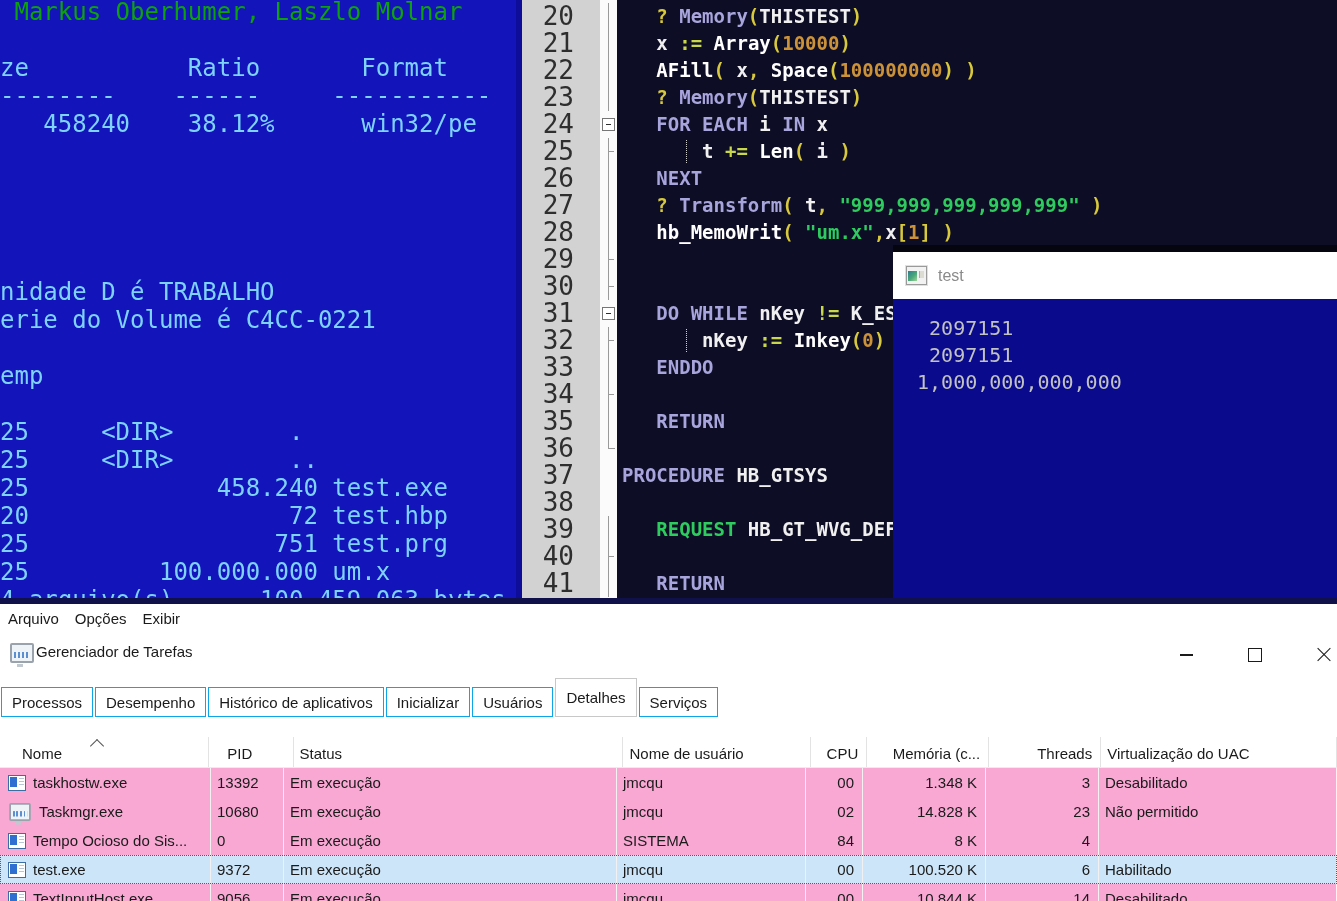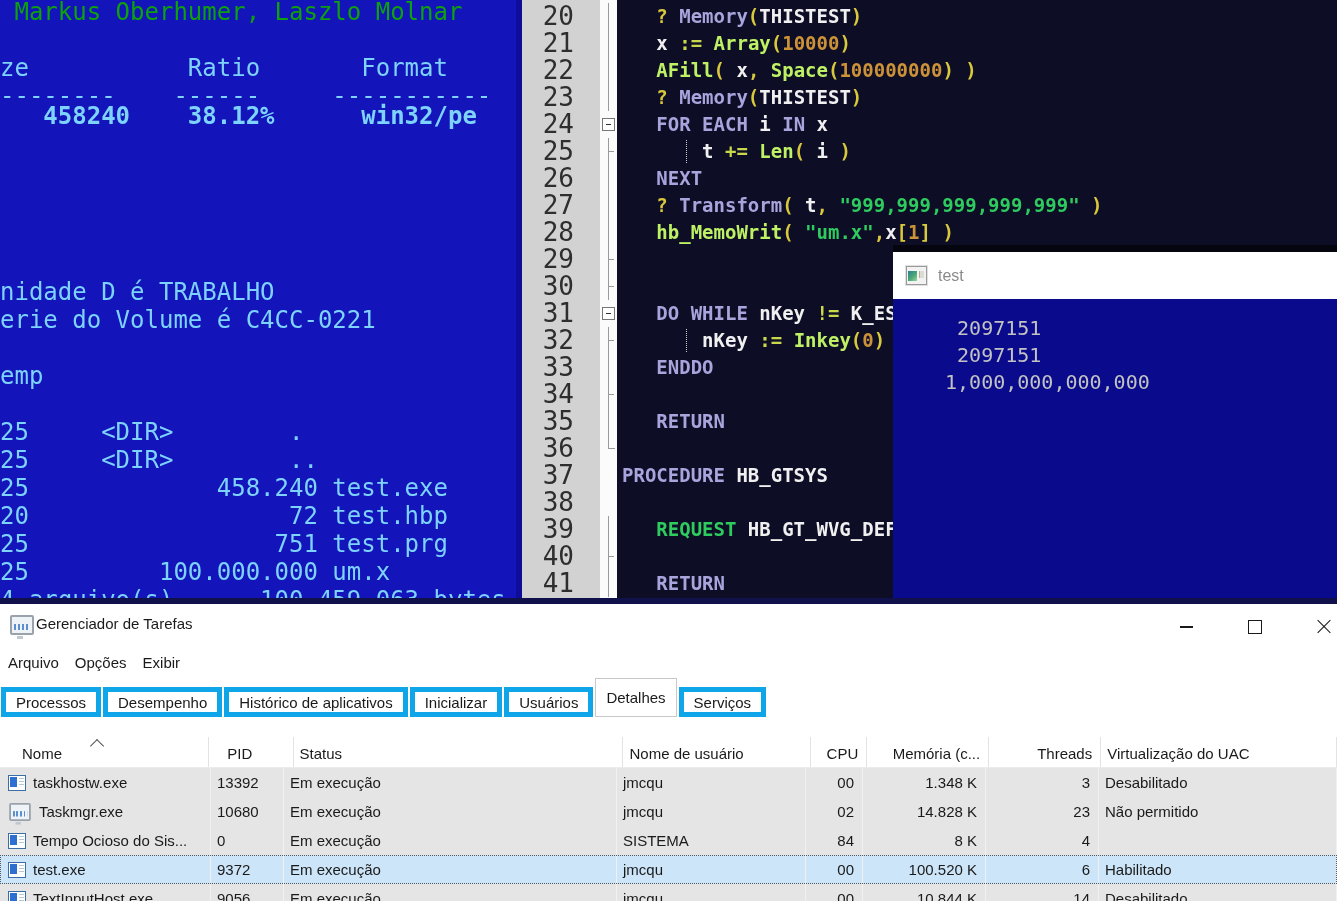--- a/index.html
+++ b/index.html
@@ -24,34 +24,34 @@
   .f-line::before,.f-tick::before{content:"";position:absolute;left:8px;top:0;bottom:0;width:1px;background:#9a9a9a;}
   .f-tick::after{content:"";position:absolute;left:8px;top:13px;width:6px;height:1px;background:#9a9a9a;}
   .f-end::before{content:"";position:absolute;left:8px;top:0;width:1px;height:14px;background:#9a9a9a;}
   .f-end::after{content:"";position:absolute;left:8px;top:13px;width:7px;height:1px;background:#9a9a9a;}
   .f-box::before{content:"";position:absolute;left:2px;top:7px;width:11px;height:11px;
                  border:1px solid #767676;background:#ffffff;}
   .f-box::after{content:"";position:absolute;left:6px;top:13px;width:5px;height:1px;background:#2e2e2e;}
   .ed-code{position:relative;flex:1;white-space:pre;padding-left:5px;
            font-family:"DejaVu Sans Mono",monospace;font-weight:bold;font-size:19px;line-height:27px;color:#ececec;}
   .ed-guide{position:absolute;left:69px;top:2px;bottom:2px;border-left:1px dotted #cfcfcf;}
-  .tk-kw{color:#a8a4dc;} .tk-fn{color:#bef264;} .tk-op{color:#c8d84a;}
+  .tk-kw{color:#a8a4dc;} .tk-fn{color:#ffffff;} .tk-op{color:#c8d84a;}
   .tk-pn{color:#d8c83c;} .tk-num{color:#cc9238;} .tk-str{color:#2ecc5e;} .tk-id{color:#f0f0f0;}
 
   #test-window{position:absolute;left:893px;top:245px;width:444px;height:359px;border-top:7px solid #05050f;
                background:#0a0a8c;overflow:hidden;}
   #test-titlebar{position:relative;height:47px;background:#ffffff;display:flex;align-items:center;}
   .testwin-icon{position:relative;width:19px;height:17px;margin-left:13px;border:1px solid #9a9a9a;
                 background:#f2f2f2;box-shadow:0 0 0 1px #e0e0e0;}
   .testwin-icon::before{content:"";position:absolute;left:1px;top:4px;width:9px;height:10px;
                 background:linear-gradient(135deg,#2e7d8f 0%,#4aa878 55%,#9fd49a 100%);}
   .testwin-icon::after{content:"";position:absolute;right:2px;top:4px;width:4px;height:7px;background:#dcdcd2;
                 border-left:1px solid #b0b0a0;}
   #test-title{margin-left:11px;font-size:16px;color:#8a8a8a;}
-  #test-content{padding:16px 0 0 12px;margin-left:28px;}
+  #test-content{padding:16px 0 0 12px;}
   .tw-line{white-space:pre;font-family:"DejaVu Sans Mono",monospace;font-size:20px;line-height:27px;color:#c2c2c2;}
 
   #top-divider{position:absolute;left:0;top:598px;width:1337px;height:6px;background:#10104a;}
 
   
   #taskmgr{position:absolute;left:0;top:604px;width:1337px;height:297px;background:#ffffff;color:#1a1a1a;}
   #tm-titlebar{position:relative;height:44px;}
   .tm-icon{position:relative;width:20px;height:16px;margin:0;border:2px solid #9aa2ac;border-radius:2px;
            background:#eef3f8;}
   .tm-icon::before{content:"";position:absolute;left:2px;right:2px;bottom:3px;height:6px;
@@ -65,32 +65,32 @@
   .glyph-close{position:relative;width:16px;height:16px;}
   .glyph-close::before,.glyph-close::after{content:"";position:absolute;left:-1px;top:7px;width:18px;height:0;
       border-top:1.5px solid #1a1a1a;}
   .glyph-close::before{transform:rotate(45deg);} .glyph-close::after{transform:rotate(-45deg);}
 
   #tm-menubar{position:relative;height:28px;padding-left:8px;display:flex;align-items:center;}
   .menu-item{font-size:15px;margin-right:16px;}
 
   #tm-tabs{position:relative;height:41px;display:flex;align-items:flex-end;padding-left:1px;}
   .tab{box-sizing:border-box;height:30px;padding:0 10px;margin-right:2px;display:flex;align-items:center;
-       background:#ffffff;border:5px solid #0ea5e9;font-size:15px;white-space:nowrap;}
+       background:#ffffff;border:1px solid #0ea5e9;font-size:15px;white-space:nowrap;}
   .tab.active{height:39px;background:#ffffff;border:1px solid #c8c8c8;position:relative;z-index:2;}
 
   #tm-table{position:absolute;left:0;top:133px;width:1337px;}
   #table-header{display:flex;height:30px;border-bottom:1px solid #ececec;}
   .hcell{box-sizing:border-box;position:relative;display:flex;align-items:flex-end;padding-bottom:5px;
          font-size:15px;border-right:1px solid #e3e3e3;}
   .hcell.left{padding-left:6px;} .hcell.right{justify-content:flex-end;padding-right:8px;}
   .hcell.first{padding-left:22px;}
   .sort-caret{position:absolute;top:4px;left:92px;width:9px;height:9px;
               border-left:1.5px solid #555;border-top:1.5px solid #555;transform:rotate(45deg);}
-  .tm-row{display:flex;height:29px;background:#e5e5e5;}
+  .tm-row{display:flex;height:29px;background:#f9a8d4;}
   .tm-row.selected{background:#cce5f8;outline:1px dotted #5a5a5a;outline-offset:-1px;}
   .cell{box-sizing:border-box;display:flex;align-items:center;font-size:15px;border-right:1px solid #f1f1f1;
         overflow:hidden;white-space:nowrap;}
   .cell.left{padding-left:6px;} .cell.right{justify-content:flex-end;padding-right:8px;}
   .cell.first{padding-left:8px;}
   .ficon{flex:0 0 auto;margin-right:7px;}
   .icon-app-window{position:relative;width:16px;height:14px;border:1px solid #3a6ea5;background:#fff;}
   .icon-app-window::before{content:"";position:absolute;left:1px;top:1px;width:7px;height:10px;background:#2f6fd0;}
   .icon-app-window::after{content:"";position:absolute;right:1px;top:2px;width:5px;height:8px;
       background:repeating-linear-gradient(#b9c6d8 0 1px,#fff 1px 3px);}
@@ -100,21 +100,21 @@
 <body>
 
 <div id="screen">
 
   <div id="console-window">
     <div id="console-output">
         <div class="con-line con-green" style="top: -2px;"> Markus Oberhumer, Laszlo Molnar</div>
         <div class="con-line" style="top: 26px;"></div>
         <div class="con-line" style="top: 54px;">ze           Ratio       Format</div>
         <div class="con-line" style="top: 82px;">--------    ------     -----------</div>
-        <div class="con-line" style="top: 102px; font-weight: bold;">   458240    38.12%      win32/pe</div>
+        <div class="con-line" style="top: 110px;">   458240    38.12%      win32/pe</div>
         <div class="con-line" style="top: 138px;"></div>
         <div class="con-line" style="top: 166px;"></div>
         <div class="con-line" style="top: 194px;"></div>
         <div class="con-line" style="top: 222px;"></div>
         <div class="con-line" style="top: 250px;"></div>
         <div class="con-line" style="top: 278px;">nidade D é TRABALHO</div>
         <div class="con-line" style="top: 306px;">erie do Volume é C4CC-0221</div>
         <div class="con-line" style="top: 334px;"></div>
         <div class="con-line" style="top: 362px;">emp</div>
         <div class="con-line" style="top: 390px;"></div>
@@ -254,38 +254,38 @@
     <div id="test-content">
         <div class="tw-line">  2097151</div>
         <div class="tw-line">  2097151</div>
         <div class="tw-line"> 1,000,000,000,000</div>
       </div>
   </div>
 
   <div id="top-divider"></div>
 
   <div id="taskmgr">
+    <div id="tm-menubar">
+        <div class="menu-item">Arquivo</div>
+        <div class="menu-item">Opções</div>
+        <div class="menu-item">Exibir</div>
+      </div>
     <div id="tm-titlebar">
       <span class="tm-icon"></span>
       <span id="tm-title">Gerenciador de Tarefas</span>
       <span class="winbtn" style="left:1163px;">
           <i class="glyph-min"></i>
         </span>
       <span class="winbtn" style="left:1232px;">
           <i class="glyph-max"></i>
         </span>
       <span class="winbtn" style="left:1301px;">
           <i class="glyph-close"></i>
         </span>
     </div>
-    <div id="tm-menubar">
-        <div class="menu-item">Arquivo</div>
-        <div class="menu-item">Opções</div>
-        <div class="menu-item">Exibir</div>
-      </div>
     <div id="tm-tabs">
         <div class="tab">Processos</div>
         <div class="tab">Desempenho</div>
         <div class="tab">Histórico de aplicativos</div>
         <div class="tab">Inicializar</div>
         <div class="tab">Usuários</div>
         <div class="tab active">Detalhes</div>
         <div class="tab">Serviços</div>
       </div>
     <div id="tm-table">

